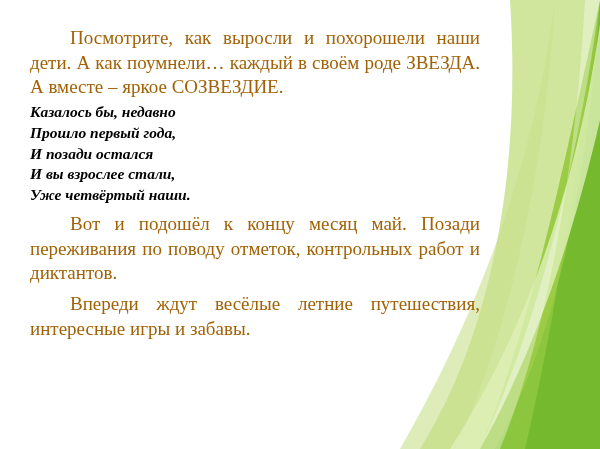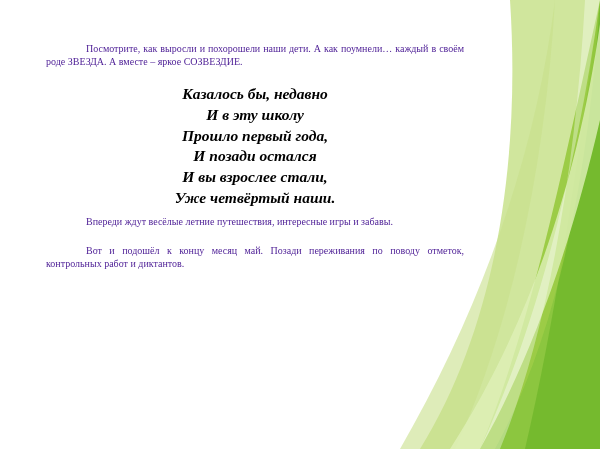--- a/index.html
+++ b/index.html
@@ -24,39 +24,39 @@
     height: 449px;
     pointer-events: none;
   }
   .content {
     position: absolute;
     left: 30px;
     top: 26px;
     width: 450px;
   }
   p {
-    margin: 16px;
-    font-size: 10px;
+    margin: 0;
+    font-size: 19px;
     line-height: 1.30;
-    color: #4c1d95;
+    color: #a16207;
     text-align: justify;
   }
   p.indented {
     text-indent: 40px;
   }
   .verse {
     margin-top: 2px;
   }
   .verse div {
     font-style: italic;
     font-weight: bold;
     font-size: 15.5px;
     line-height: 1.34;
     color: #000000;
-    text-align: center;
+    text-align: left;
   }
   .para-block {
     margin-top: 6px;
   }
   .para-block.second {
     margin-top: 6px;
   }
 </style>
 </head>
 <body>
@@ -71,25 +71,24 @@
     <path d="M240,24 L240,120 C210,250 170,360 120,449 L90,449 C160,340 215,200 240,24 Z" fill="#dff0b8" opacity="0.8"></path>
     <path d="M240,0 L225,0 C215,180 185,340 140,449 L120,449 C175,330 215,180 240,0 Z" fill="#ffffff" opacity="0.35"></path>
   </svg>
 
   <div class="content">
 
     <p class="indented">Посмотрите, как выросли и похорошели наши дети. А как поумнели… каждый в своём роде ЗВЕЗДА. А вместе – яркое СОЗВЕЗДИЕ.</p>
 
     <div class="verse">
       <div>Казалось бы, недавно</div>
-      <div>И в эту школу</div>
       <div>Прошло первый года,</div>
       <div>И позади остался</div>
       <div>И вы взрослее стали,</div>
       <div>Уже четвёртый наши.</div>
     </div>
 
+    <p class="indented para-block">Вот и подошёл к концу месяц май. Позади переживания по поводу отметок, контрольных работ и диктантов.</p>
+
     <p class="indented para-block second">Впереди ждут весёлые летние путешествия, интересные игры и забавы.</p>
-
-    <p class="indented para-block">Вот и подошёл к концу месяц май. Позади переживания по поводу отметок, контрольных работ и диктантов.</p>
 
   </div>
 </div>
 
 </body></html>

